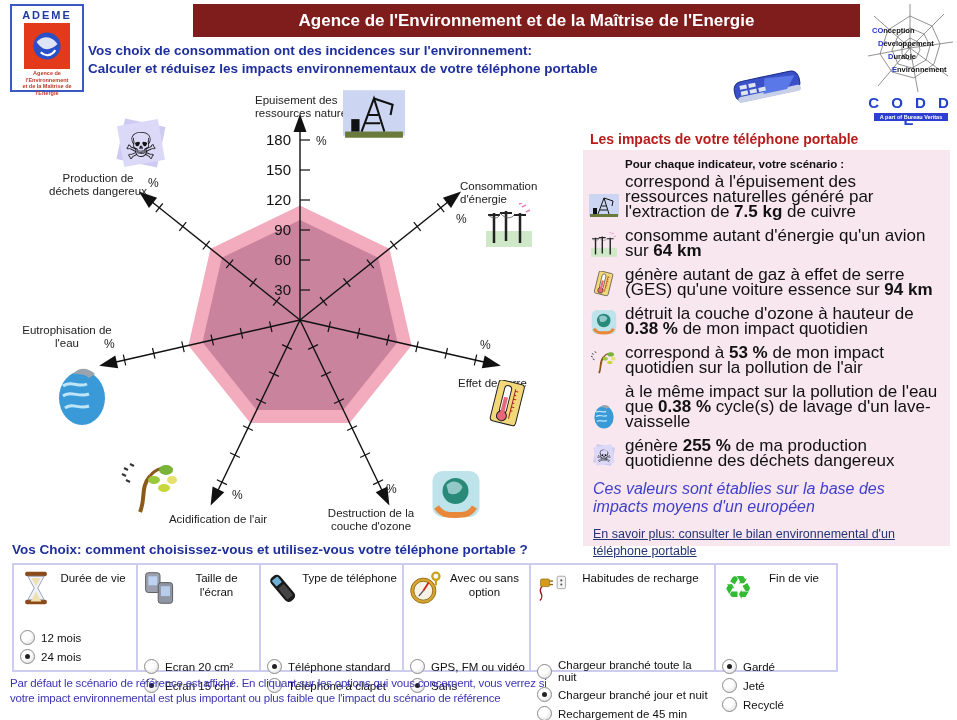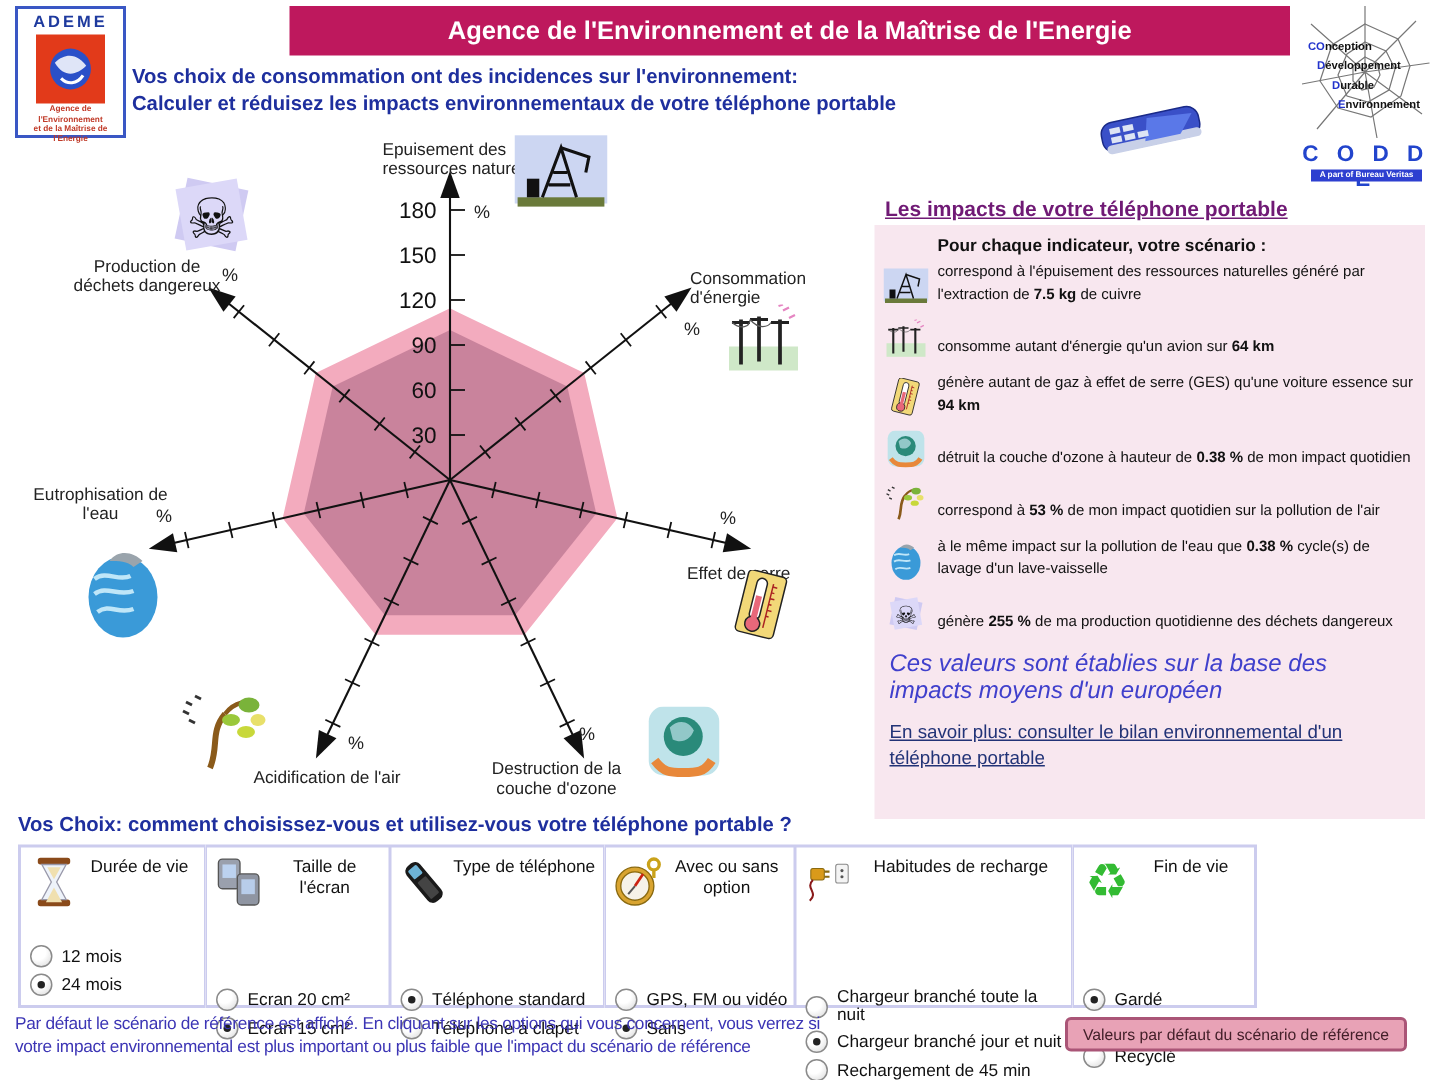--- a/index.html
+++ b/index.html
@@ -4,21 +4,21 @@
 <style>
   html,body{margin:0;padding:0;background:#fff;}
   #page{position:relative;width:957px;height:720px;background:#fff;overflow:hidden;
         font-family:"Liberation Sans",sans-serif;color:#111;}
   
   .ademe-box{position:absolute;left:10px;top:4px;width:70px;height:84px;background:#fff;
              border:2px solid #3a57c4;text-align:center;}
   .ademe-name{color:#1e3a9e;font-weight:bold;font-size:11px;letter-spacing:2px;margin-top:3px;}
   .ademe-globe{width:46px;height:46px;background:#e23a1a;margin:2px auto 1px;}
   .ademe-sub{font-size:5.5px;color:#c03a28;line-height:6.5px;font-weight:bold;}
-  .header-bar{position:absolute;left:193px;top:4px;width:667px;height:33px;background:#be185d;
+  .header-bar{position:absolute;left:193px;top:4px;width:667px;height:33px;background:#7f1d1d;
               color:#fff;font-weight:bold;font-size:17px;text-align:center;line-height:33px;}
   .intro{position:absolute;left:88px;top:42px;width:590px;color:#1e2f9e;font-weight:bold;
          font-size:13.5px;line-height:18px;}
   
   .codde{position:absolute;left:866px;top:2px;width:89px;height:122px;}
   .codde svg.web{position:absolute;left:0;top:0;}
   .codde .words{position:absolute;left:0;top:22px;width:89px;font-size:7.5px;font-weight:bold;line-height:13px;}
   .codde .w0{margin-left:6px;} .codde .w1{margin-left:12px;} .codde .w2{margin-left:22px;} .codde .w3{margin-left:26px;}
   .codde .b{color:#2233cc;} .codde .rest{color:#111;}
   .codde-acronym{position:absolute;left:0;top:92px;width:89px;text-align:center;color:#2244cc;
@@ -48,27 +48,27 @@
   .cicon{position:absolute;}
   .ic-derrick{left:343px;top:2px;width:62px;height:50px;}
   .ic-skull{left:112px;top:26px;width:58px;height:58px;}
   .ic-pylons{left:486px;top:115px;width:46px;height:46px;}
   .ic-thermo{left:486px;top:292px;width:44px;height:48px;}
   .ic-globe{left:428px;top:383px;width:56px;height:50px;}
   .ic-tree{left:120px;top:370px;width:62px;height:58px;}
   .ic-water{left:57px;top:276px;width:50px;height:62px;}
   .cicon svg,.phone-top svg,.pic svg,.ademe-globe svg{width:100%;height:100%;display:block;}
   
-  .impacts-title{position:absolute;left:590px;top:131px;font-size:14px;font-weight:bold;color:#701a75;text-decoration:underline;}
+  .impacts-title{position:absolute;left:590px;top:131px;font-size:14px;font-weight:bold;color:#b91c1c;}
   .impacts-panel{position:absolute;left:583px;top:150px;width:367px;height:396px;background:#f8e7ef;
                  box-sizing:border-box;padding:8px 8px 6px 6px;}
   .imp-heading{font-size:11.5px;font-weight:bold;margin:0 0 4px 36px;}
   .imp-row{display:flex;align-items:flex-end;margin-bottom:9px;}
   .imp-row .pic{flex:0 0 30px;width:28px;height:26px;margin-right:6px;}
-  .imp-row .txt{font-size:10px;line-height:15px;color:#111;}
+  .imp-row .txt{font-size:17px;line-height:15px;color:#111;}
   .imp-note{color:#4040cc;font-style:italic;font-size:16px;text-align:left;margin:12px 4px 10px;}
   .imp-link{color:#223377;font-size:12.5px;text-decoration:underline;margin-left:4px;line-height:17px;
             cursor:pointer;display:block;width:340px;}
   
   .choices-title{position:absolute;left:12px;top:542px;font-size:13.5px;font-weight:bold;color:#1e2f9e;}
   .choices-row{position:absolute;left:12px;top:563px;height:109px;display:flex;}
   .panel{box-sizing:border-box;border:2px solid #ccccee;border-right-width:1px;background:#fff;
          display:flex;flex-direction:column;padding:4px 4px 6px;}
   .panel:last-child{border-right-width:2px;}
   .panel+.panel{border-left-width:1px;gap:48px;}
@@ -529,15 +529,14 @@
           </div>
         <div class="opt">
             <span class="radio"></span>
             <span>Recyclé</span>
           </div>
       </div>
     </div>
   </div>
 
   <div class="footer-text">Par défaut le scénario de référence est affiché. En cliquant sur les options qui vous concernent, vous verrez si votre impact environnemental est plus important ou plus faible que l'impact du scénario de référence</div>
-  <button class="footer-btn">Valeurs par défaut du scénario de référence</button>
 
 </div>
 
 </body></html>

